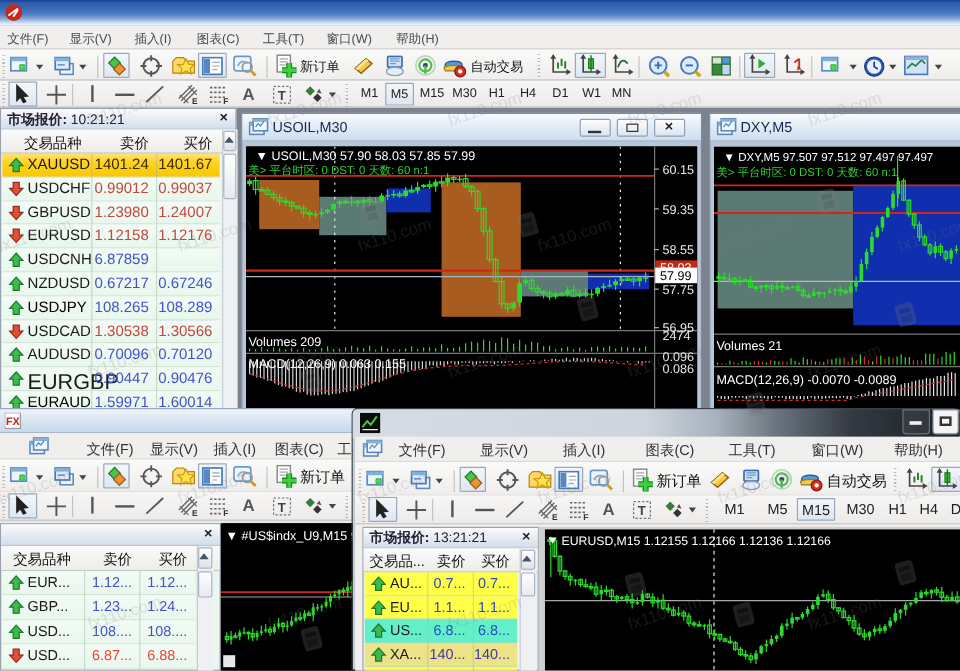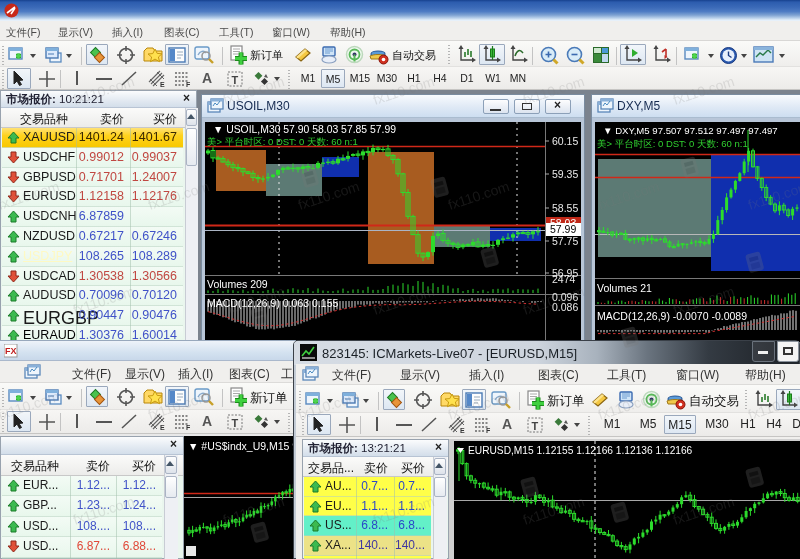--- a/index.html
+++ b/index.html
@@ -233,21 +233,21 @@
     <div style="position:absolute;left:23px;top:149.8px;white-space:nowrap;font-size:12.5px;color:#1a1a1a;">USDCHF</div>
     <div style="position:absolute;left:76px;top:149.8px;width:48px;height:16px;font-size:12.5px;color:#c04842;text-align:right;">0.99012</div>
     <div style="position:absolute;left:130px;top:149.8px;width:47px;height:16px;font-size:12.5px;color:#c04842;text-align:right;">0.99037</div>
     <div style="position:absolute;left:2px;top:167.60000000000002px;width:181px;height:19.8px;background:linear-gradient(180deg,#f3fbf5,#e8f7ec);border-bottom:1px solid rgba(180,210,190,0.55);"></div>
     <div style="position:absolute;left:76px;top:167.60000000000002px;width:1px;height:19.8px;background:rgba(160,190,170,0.5);"></div>
     <div style="position:absolute;left:130px;top:167.60000000000002px;width:1px;height:19.8px;background:rgba(160,190,170,0.5);"></div>
     <svg style="position:absolute;left:7px;top:170.60000000000002px" width="13" height="13" viewBox="0 0 13 13">
       <path d="M6.5 12L1 6h3V1h5v5h3z" fill="#e05038" stroke="#90281a" stroke-width="1"></path>
     </svg>
     <div style="position:absolute;left:23px;top:169.60000000000002px;white-space:nowrap;font-size:12.5px;color:#1a1a1a;">GBPUSD</div>
-    <div style="position:absolute;left:76px;top:169.60000000000002px;width:48px;height:16px;font-size:12.5px;color:#c04842;text-align:right;">0.71701</div>
+    <div style="position:absolute;left:76px;top:169.60000000000002px;width:48px;height:16px;font-size:12.5px;color:#c04842;text-align:right;">1.23980</div>
     <div style="position:absolute;left:130px;top:169.60000000000002px;width:47px;height:16px;font-size:12.5px;color:#c04842;text-align:right;">1.24007</div>
     <div style="position:absolute;left:2px;top:187.40000000000003px;width:181px;height:19.8px;background:linear-gradient(180deg,#f3fbf5,#e8f7ec);border-bottom:1px solid rgba(180,210,190,0.55);"></div>
     <div style="position:absolute;left:76px;top:187.40000000000003px;width:1px;height:19.8px;background:rgba(160,190,170,0.5);"></div>
     <div style="position:absolute;left:130px;top:187.40000000000003px;width:1px;height:19.8px;background:rgba(160,190,170,0.5);"></div>
     <svg style="position:absolute;left:7px;top:190.40000000000003px" width="13" height="13" viewBox="0 0 13 13">
       <path d="M6.5 12L1 6h3V1h5v5h3z" fill="#e05038" stroke="#90281a" stroke-width="1"></path>
     </svg>
     <div style="position:absolute;left:23px;top:189.40000000000003px;white-space:nowrap;font-size:12.5px;color:#1a1a1a;">EURUSD</div>
     <div style="position:absolute;left:76px;top:189.40000000000003px;width:48px;height:16px;font-size:12.5px;color:#c04842;text-align:right;">1.12158</div>
     <div style="position:absolute;left:130px;top:189.40000000000003px;width:47px;height:16px;font-size:12.5px;color:#c04842;text-align:right;">1.12176</div>
@@ -268,21 +268,21 @@
     </svg>
     <div style="position:absolute;left:23px;top:229.00000000000006px;white-space:nowrap;font-size:12.5px;color:#1a1a1a;">NZDUSD</div>
     <div style="position:absolute;left:76px;top:229.00000000000006px;width:48px;height:16px;font-size:12.5px;color:#4052c8;text-align:right;">0.67217</div>
     <div style="position:absolute;left:130px;top:229.00000000000006px;width:47px;height:16px;font-size:12.5px;color:#4052c8;text-align:right;">0.67246</div>
     <div style="position:absolute;left:2px;top:246.80000000000007px;width:181px;height:19.8px;background:linear-gradient(180deg,#f3fbf5,#e8f7ec);border-bottom:1px solid rgba(180,210,190,0.55);"></div>
     <div style="position:absolute;left:76px;top:246.80000000000007px;width:1px;height:19.8px;background:rgba(160,190,170,0.5);"></div>
     <div style="position:absolute;left:130px;top:246.80000000000007px;width:1px;height:19.8px;background:rgba(160,190,170,0.5);"></div>
     <svg style="position:absolute;left:7px;top:249.80000000000007px" width="13" height="13" viewBox="0 0 13 13">
       <path d="M6.5 1L12 7H9v5H4V7H1z" fill="#3cba50" stroke="#1a7a28" stroke-width="1"></path>
     </svg>
-    <div style="position:absolute;left:23px;top:248.80000000000007px;white-space:nowrap;font-size:12.5px;color:#fef9c3;text-decoration:underline;">USDJPY</div>
+    <div style="position:absolute;left:23px;top:248.80000000000007px;white-space:nowrap;font-size:12.5px;color:#000000;">USDJPY</div>
     <div style="position:absolute;left:76px;top:248.80000000000007px;width:48px;height:16px;font-size:12.5px;color:#4052c8;text-align:right;">108.265</div>
     <div style="position:absolute;left:130px;top:248.80000000000007px;width:47px;height:16px;font-size:12.5px;color:#4052c8;text-align:right;">108.289</div>
     <div style="position:absolute;left:2px;top:266.6000000000001px;width:181px;height:19.8px;background:linear-gradient(180deg,#f3fbf5,#e8f7ec);border-bottom:1px solid rgba(180,210,190,0.55);"></div>
     <div style="position:absolute;left:76px;top:266.6000000000001px;width:1px;height:19.8px;background:rgba(160,190,170,0.5);"></div>
     <div style="position:absolute;left:130px;top:266.6000000000001px;width:1px;height:19.8px;background:rgba(160,190,170,0.5);"></div>
     <svg style="position:absolute;left:7px;top:269.6000000000001px" width="13" height="13" viewBox="0 0 13 13">
       <path d="M6.5 12L1 6h3V1h5v5h3z" fill="#e05038" stroke="#90281a" stroke-width="1"></path>
     </svg>
     <div style="position:absolute;left:23px;top:268.6000000000001px;white-space:nowrap;font-size:12.5px;color:#1a1a1a;">USDCAD</div>
     <div style="position:absolute;left:76px;top:268.6000000000001px;width:48px;height:16px;font-size:12.5px;color:#c04842;text-align:right;">1.30538</div>
@@ -305,21 +305,21 @@
     <div style="position:absolute;left:23px;top:308.2000000000001px;white-space:nowrap;font-size:18px;color:#1a1a1a;">EURGBP</div>
     <div style="position:absolute;left:76px;top:308.2000000000001px;width:48px;height:16px;font-size:12.5px;color:#4052c8;text-align:right;">0.90447</div>
     <div style="position:absolute;left:130px;top:308.2000000000001px;width:47px;height:16px;font-size:12.5px;color:#4052c8;text-align:right;">0.90476</div>
     <div style="position:absolute;left:2px;top:326.0000000000001px;width:181px;height:14.999999999999886px;background:linear-gradient(180deg,#f3fbf5,#e8f7ec);border-bottom:1px solid rgba(180,210,190,0.55);"></div>
     <div style="position:absolute;left:76px;top:326.0000000000001px;width:1px;height:14.999999999999886px;background:rgba(160,190,170,0.5);"></div>
     <div style="position:absolute;left:130px;top:326.0000000000001px;width:1px;height:14.999999999999886px;background:rgba(160,190,170,0.5);"></div>
     <svg style="position:absolute;left:7px;top:329.0000000000001px" width="13" height="13" viewBox="0 0 13 13">
       <path d="M6.5 1L12 7H9v5H4V7H1z" fill="#3cba50" stroke="#1a7a28" stroke-width="1"></path>
     </svg>
     <div style="position:absolute;left:23px;top:328.0000000000001px;white-space:nowrap;font-size:12.5px;color:#000000;">EURAUD</div>
-    <div style="position:absolute;left:76px;top:328.0000000000001px;width:48px;height:16px;font-size:12.5px;color:#4052c8;text-align:right;">1.30376</div>
+    <div style="position:absolute;left:76px;top:328.0000000000001px;width:48px;height:16px;font-size:12.5px;color:#4052c8;text-align:right;">1.59971</div>
     <div style="position:absolute;left:130px;top:328.0000000000001px;width:47px;height:16px;font-size:12.5px;color:#4052c8;text-align:right;">1.60014</div>
     <div style="position:absolute;left:201px;top:94px;width:384px;height:248px;background:#b8c6d8;border:1px solid #7a8ca0;"></div>
     <div style="position:absolute;left:202px;top:95px;width:382px;height:23px;background:linear-gradient(180deg,#f8fbfe,#dfe9f5 55%,#cddef0);border-bottom:1px solid #aabccf;"></div>
     <svg style="position:absolute;left:207px;top:98px" width="18" height="18" viewBox="0 0 18 18">
       <g transform="scale(1.0)">
         <rect x="1" y="4" width="12" height="10" fill="#eef5fc" stroke="#5a86b8" stroke-width="1.3"></rect>
         <rect x="1" y="4" width="12" height="3" fill="#8ab0d8"></rect>
         <rect x="4" y="1" width="12" height="10" fill="#eef5fc" stroke="#5a86b8" stroke-width="1.3"></rect>
         <rect x="4" y="1" width="12" height="2.5" fill="#8ab0d8"></rect>
         <path d="M6 8l2-3 2 2 3-4" stroke="#4a8ac0" stroke-width="1" fill="none"></path>
@@ -1172,21 +1172,20 @@
       <text x="4" y="14" font-size="10.5" fill="#fff" font-family="Liberation Sans">▼ #US$indx_U9,M15  9</text>
       <rect x="2" y="110" width="10" height="10" fill="#e8e8e8"></rect>
     </svg>
     <div style="position:absolute;left:293px;top:340px;width:507px;height:219px;background:linear-gradient(90deg,#c4ccd6 0%,#aab4c0 40%,#707a86 75%,#4a525c 100%);border:1px solid #3a4048;border-radius:5px 5px 0 0;"></div>
     <div style="position:absolute;left:294px;top:341px;width:505px;height:24px;background:linear-gradient(90deg,#d6dce4 0%,#ced5de 48%,#a8b2bd 60%,#6a747f 70%,#343b43 82%,#22272d 94%);border-radius:4px 4px 0 0;"></div>
     <svg style="position:absolute;left:300px;top:344px" width="17" height="17" viewBox="0 0 17 17">
       <rect width="17" height="17" fill="#0a0a0a"></rect>
       <path d="M2 12l4-5 3 3 5-7" stroke="#3fd03f" stroke-width="1.6" fill="none"></path>
       <path d="M2 14h13" stroke="#e8e8e8" stroke-width="1.2"></path>
     </svg>
-    <div style="position:absolute;left:322px;top:346px;white-space:nowrap;font-size:13px;color:#1a2026;">823145: ICMarkets-Live07 - [EURUSD,M15]</div>
     <div style="position:absolute;left:752px;top:341px;width:23px;height:21px;background:rgba(255,255,255,0.08);border:1px solid #6a727c;border-radius:0 0 3px 3px;"></div>
     <div style="position:absolute;left:758px;top:351px;width:10px;height:3px;background:#f0f0f0;"></div>
     <div style="position:absolute;left:777px;top:341px;width:22px;height:21px;background:#f4f4f4;border:1px solid #8a929c;border-radius:0 0 3px 3px;"></div>
     <div style="position:absolute;left:783px;top:347px;width:10px;height:8px;border:2px solid #333;"></div>
     <div style="position:absolute;left:296px;top:364px;width:504px;height:195px;background:#f0efed;"></div>
     <div style="position:absolute;left:296px;top:364px;width:504px;height:21px;background:#f0efed;border-bottom:1px solid #dcdbd9;"></div>
     <svg style="position:absolute;left:302px;top:366px" width="18" height="18" viewBox="0 0 18 18">
       <g transform="scale(1.0)">
         <rect x="1" y="4" width="12" height="10" fill="#eef5fc" stroke="#5a86b8" stroke-width="1.3"></rect>
         <rect x="1" y="4" width="12" height="3" fill="#8ab0d8"></rect>

